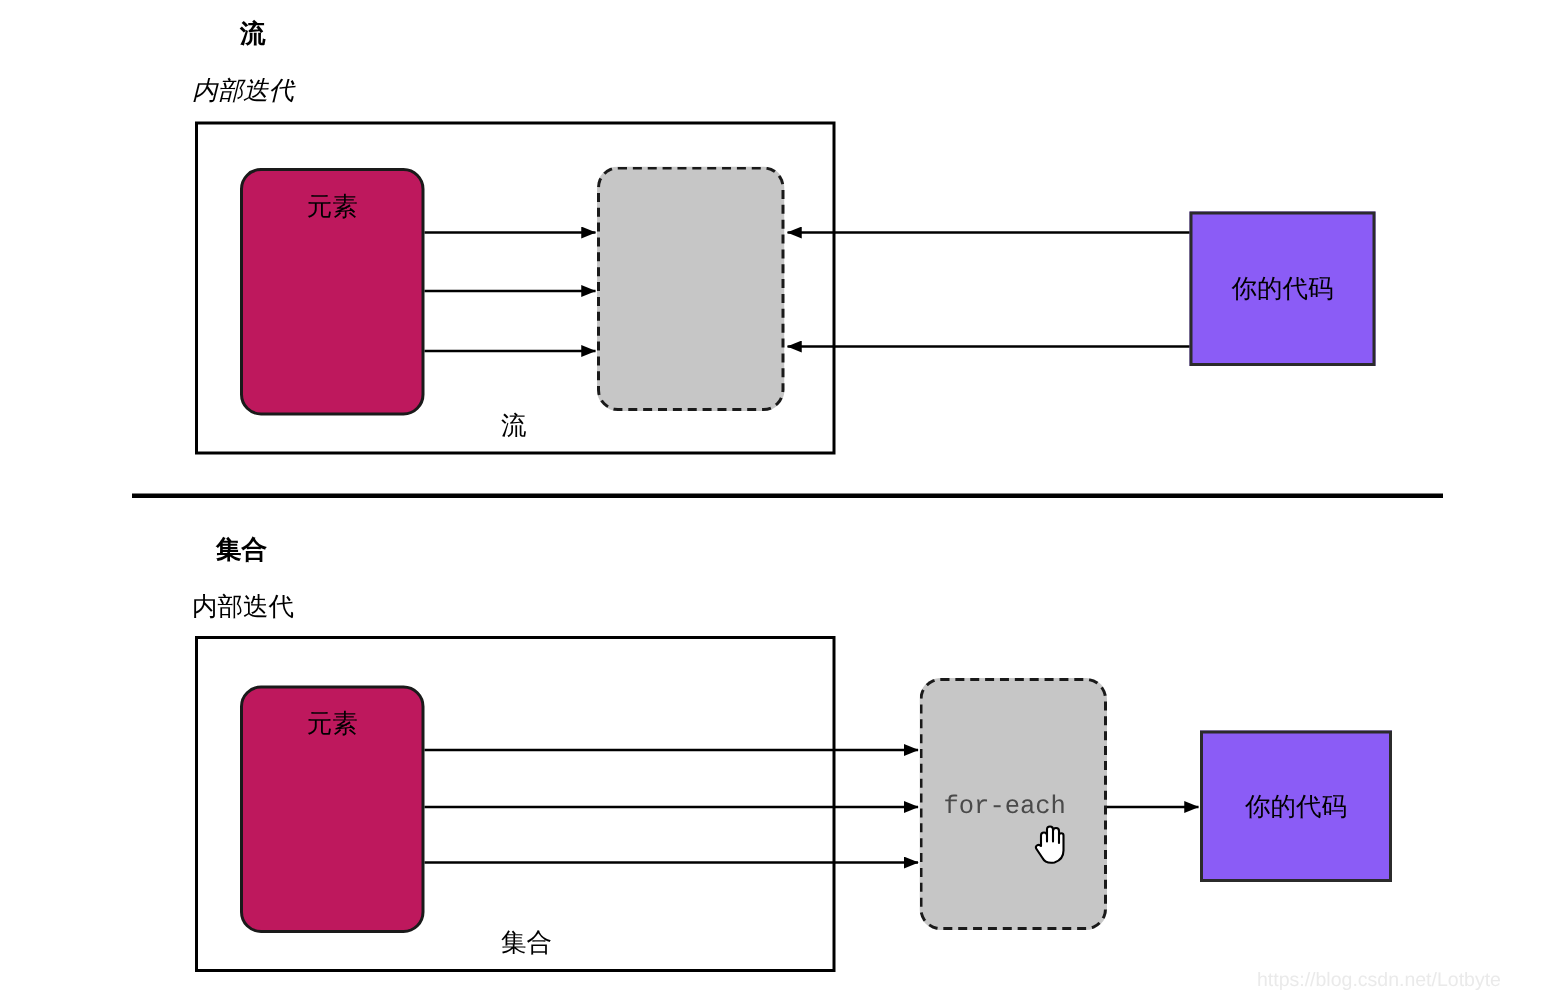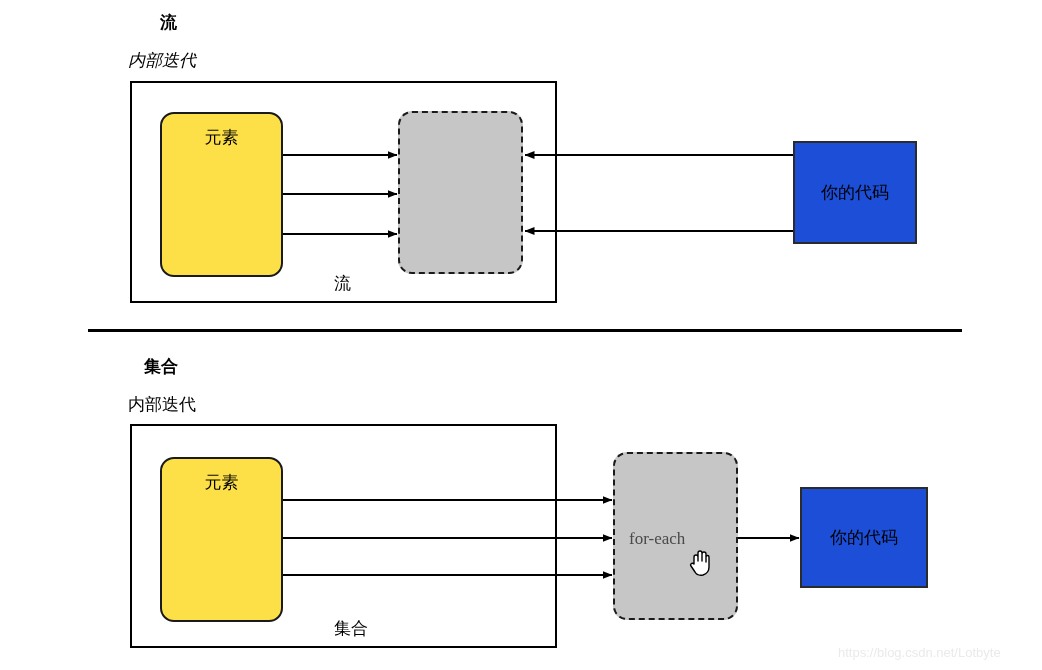--- a/index.html
+++ b/index.html
@@ -40,21 +40,21 @@
 
   .outer-box {
     position: absolute;
     background: #ffffff;
     border: 2px solid #000000;
     box-sizing: border-box;
   }
 
   .elements-box {
     position: absolute;
-    background: #fde047;
+    background: #be185d;
     border: 2px solid #1a1a1a;
     border-radius: 14px;
     box-sizing: border-box;
   }
   .elements-label {
     position: absolute;
     top: 12px;
     left: 0;
     right: 0;
     text-align: center;
@@ -65,38 +65,38 @@
   .dashed-box {
     position: absolute;
     background: #c6c6c6;
     border: 2px dashed #1a1a1a;
     border-radius: 14px;
     box-sizing: border-box;
   }
 
   .code-box {
     position: absolute;
-    background: #1d4ed8;
+    background: #8b5cf6;
     border: 2px solid #2b2b2b;
     box-sizing: border-box;
     display: flex;
     align-items: center;
     justify-content: center;
     font-size: 17px;
     color: #000000;
   }
 
   .divider {
     position: absolute;
     background: #000000;
   }
 
   .foreach-label {
     position: absolute;
-    font-family: Liberation Serif, serif;
+    font-family: Liberation Mono, monospace;
     font-size: 17px;
     color: #4a4a4a;
     white-space: nowrap;
   }
 
   .watermark {
     position: absolute;
     font-family: "Liberation Sans", sans-serif;
     font-size: 13px;
     color: #eaeaea;

